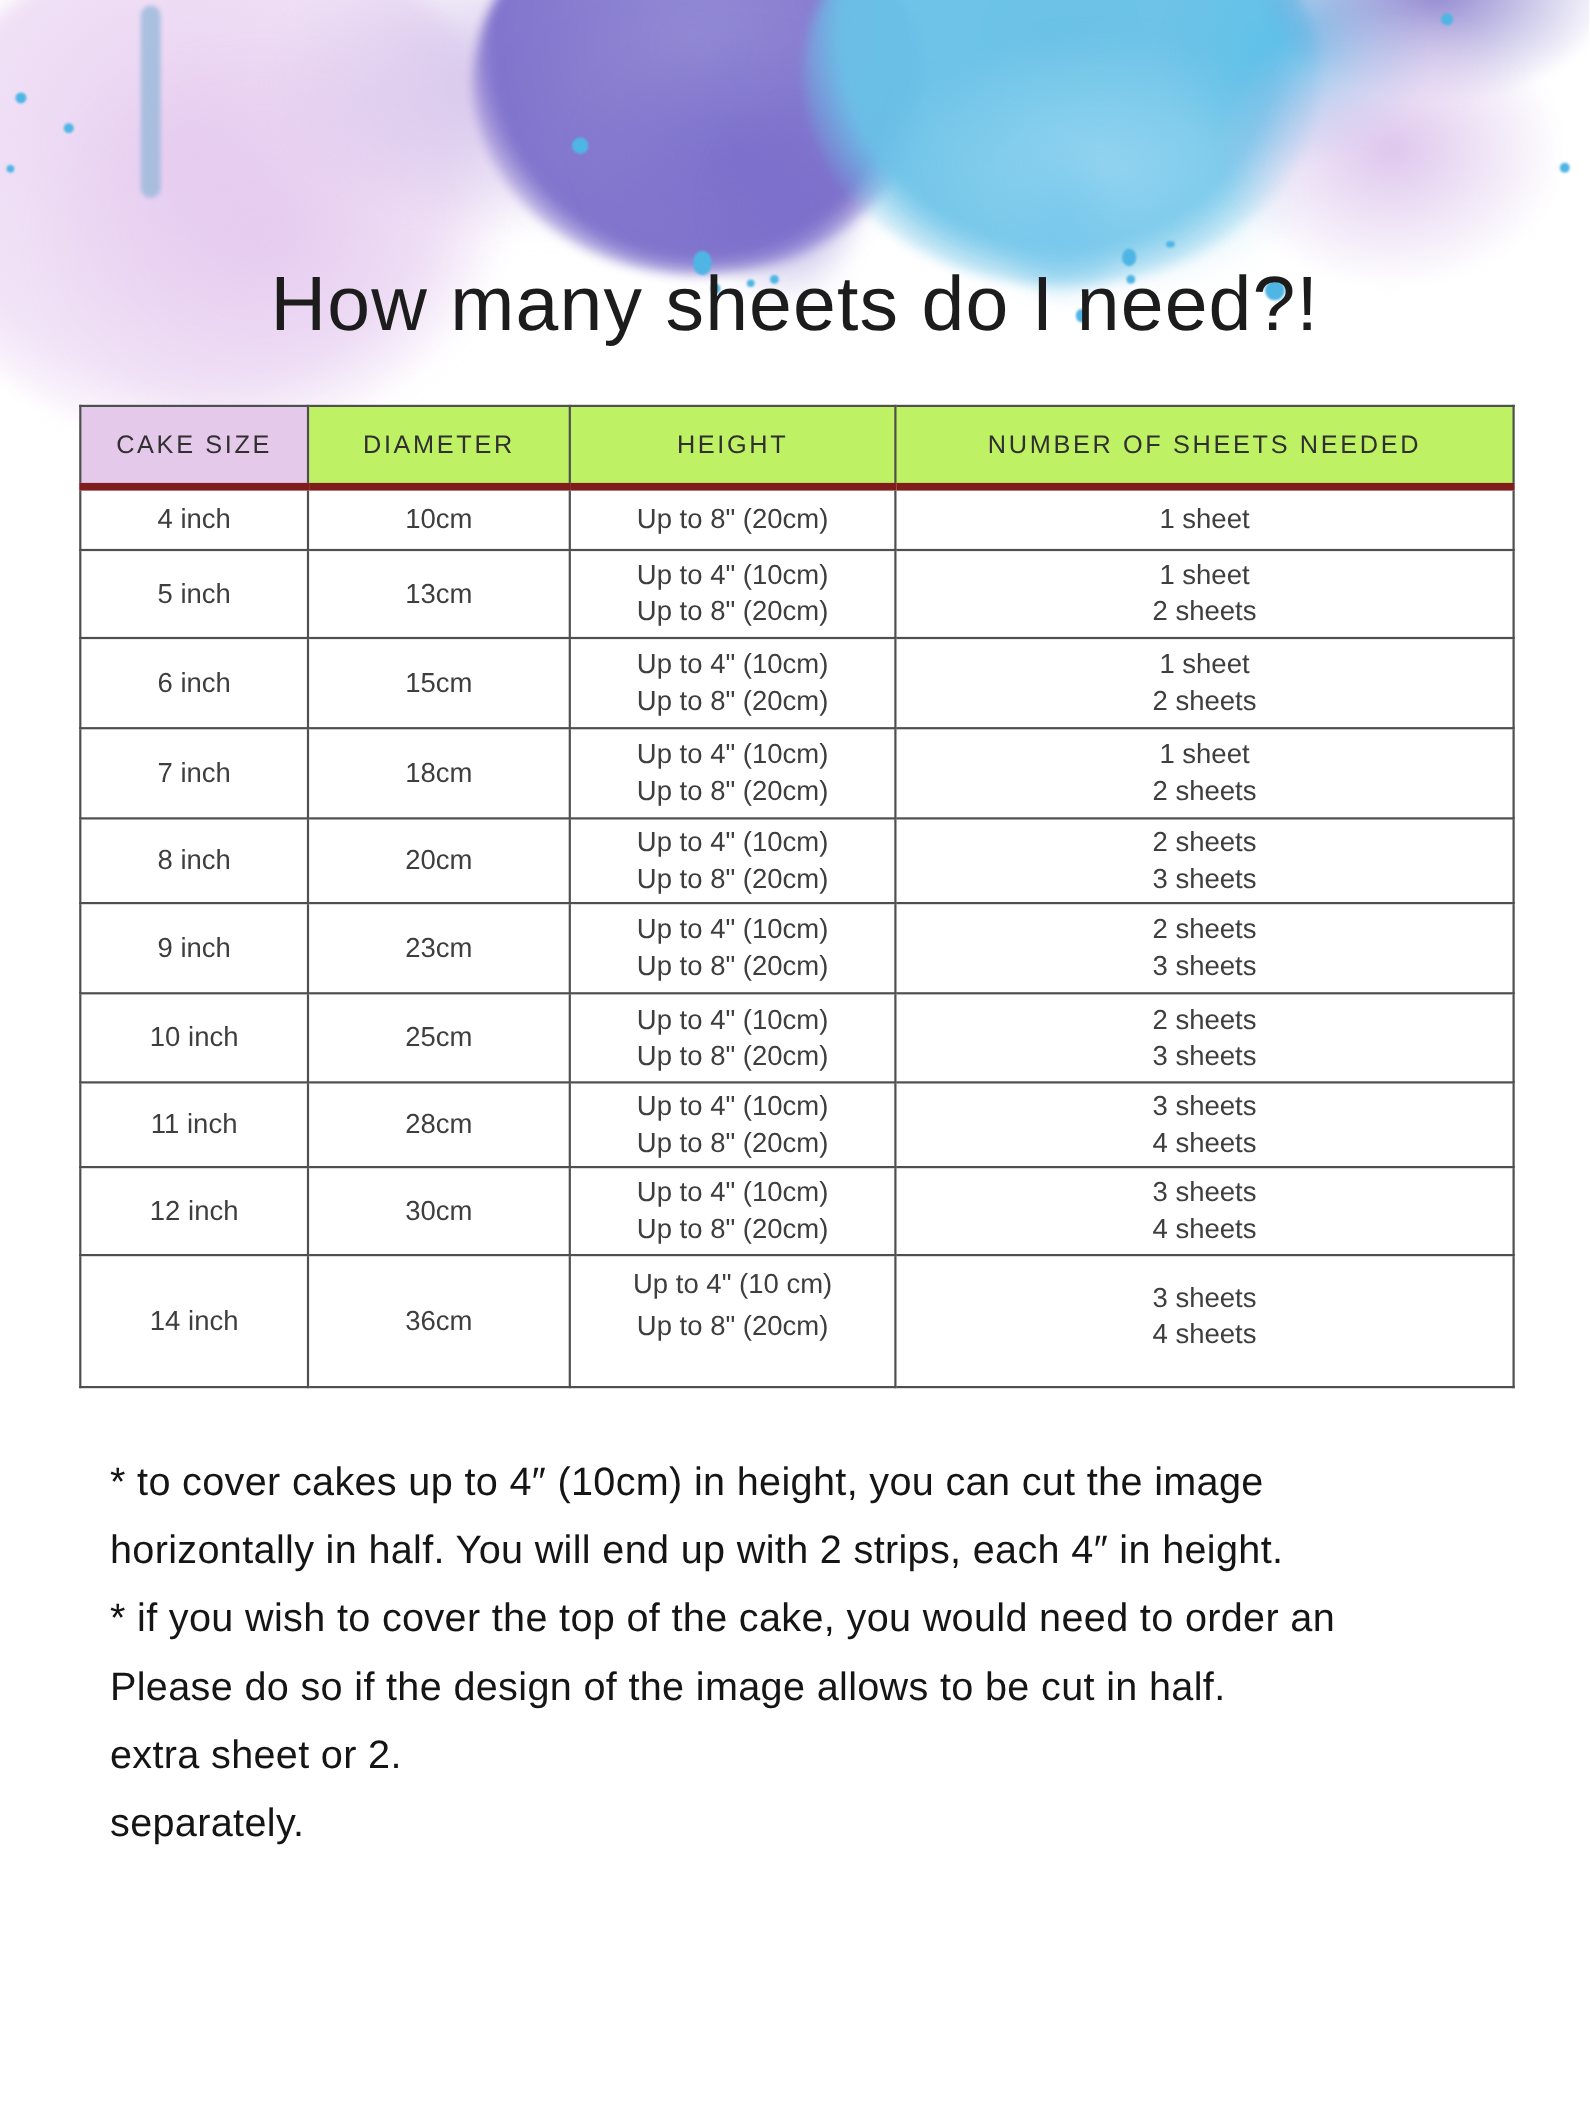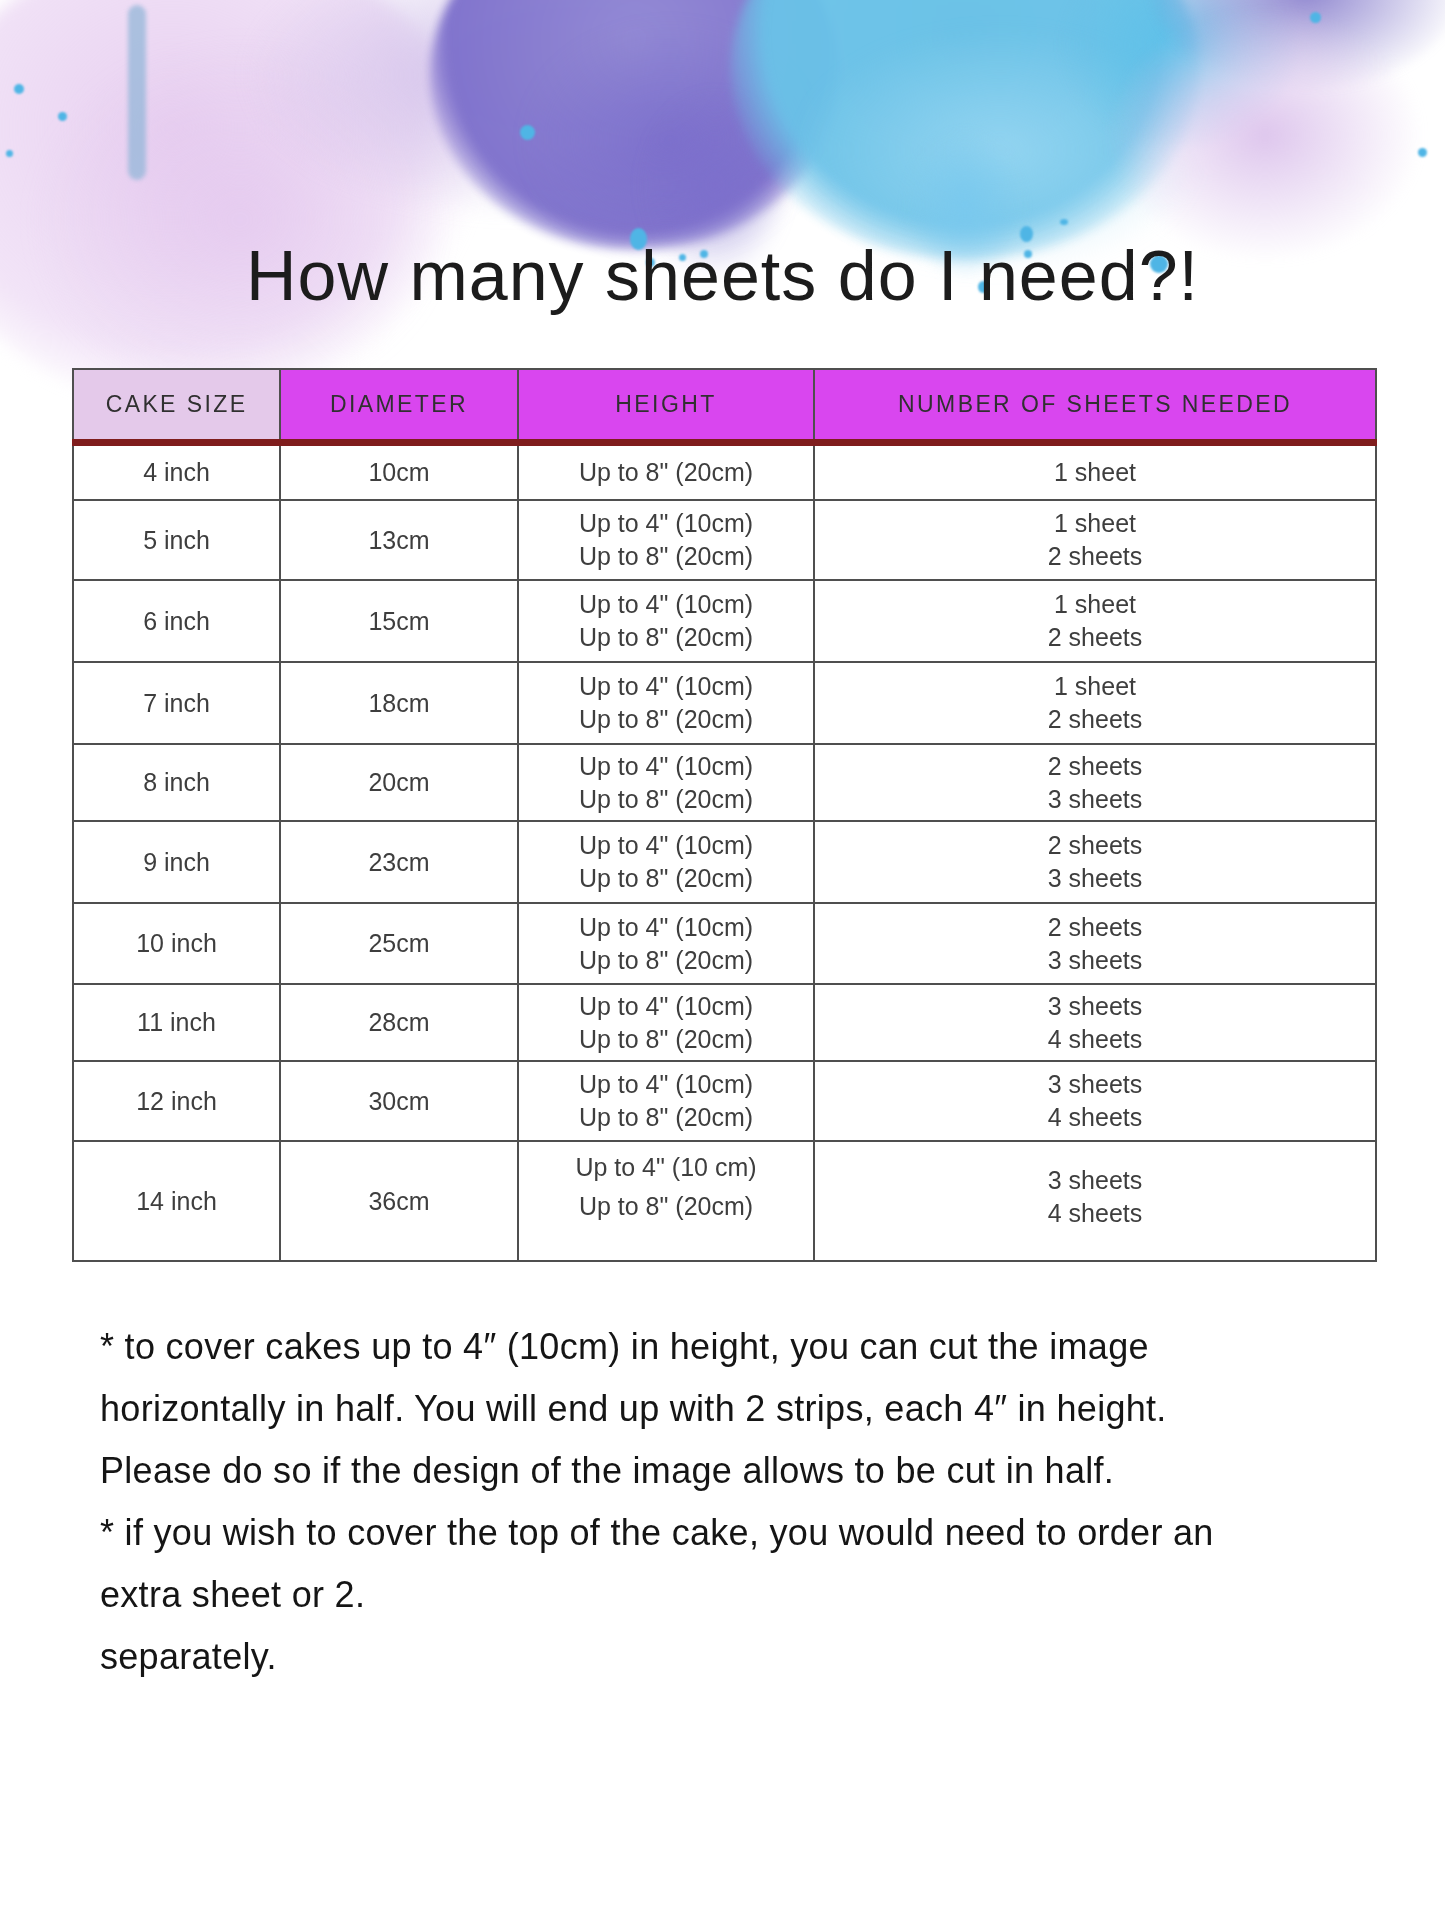--- a/index.html
+++ b/index.html
@@ -79,21 +79,21 @@
     text-align:center;vertical-align:middle;
     padding:0;
   }
   .size-table th{
     height:69px;
     font-size:23px;font-weight:500;letter-spacing:2.4px;
     color:#303030;
     border-bottom:7px solid #7f1d1d;
   }
   .th-pink{background:#e4c9ea;}
-  .th-blue{background:#d946ef;}
+  .th-blue{background:#bef264;}
   tr.r1 td{height:53px;}
   tr.r2 td{height:78px;}
   tr.r3 td{height:80px;}
   tr.r4 td{height:80px;}
   tr.r5 td{height:75px;}
   tr.r6 td{height:80px;}
   tr.r7 td{height:79px;}
   tr.r8 td{height:75px;}
   tr.r9 td{height:78px;}
   tr.r10 td{height:118px;}
@@ -322,19 +322,19 @@
             <div>4 sheets</div>
           </div>
         </td>
       </tr>
     </tbody>
   </table>
 
   <div class="notes">
     <div class="note-line">* to cover cakes up to 4″ (10cm) in height, you can cut the image</div>
     <div class="note-line">horizontally in half. You will end up with 2 strips, each 4″ in height.</div>
+    <div class="note-line">* if you wish to cover the top of the cake, you would need to order an</div>
     <div class="note-line">Please do so if the design of the image allows to be cut in half.</div>
-    <div class="note-line">* if you wish to cover the top of the cake, you would need to order an</div>
     <div class="note-line">extra sheet or 2.</div>
     <div class="note-line">separately.</div>
   </div>
 
 </div>
 
 </body></html>

